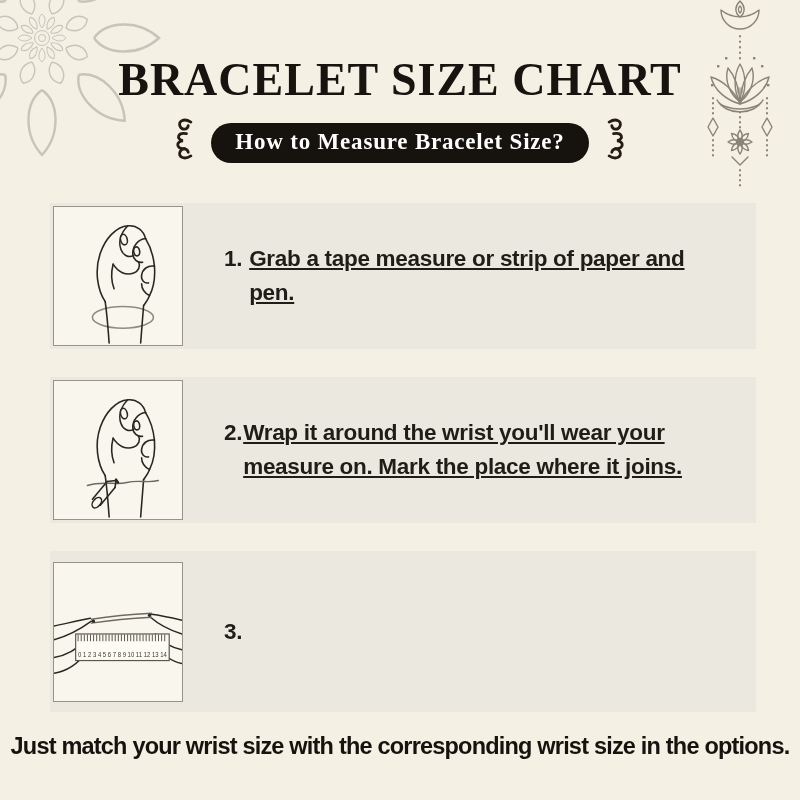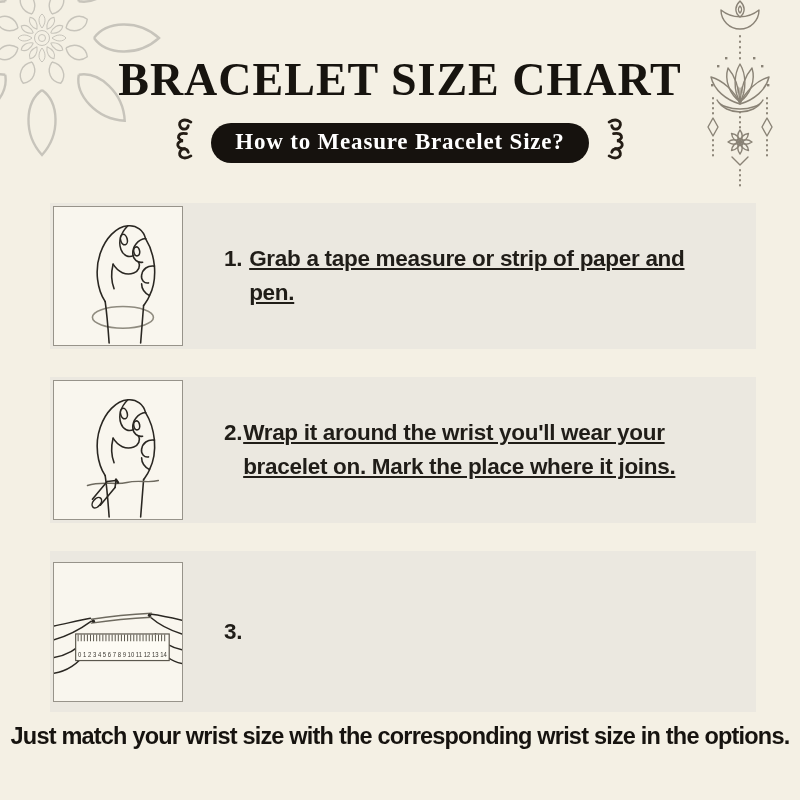--- a/index.html
+++ b/index.html
@@ -57,21 +57,21 @@
     padding-left:38px;
     font-size:22.5px; font-weight:700; line-height:1.5;
     letter-spacing:-0.3px; color:#201d18;
   }
   .step-num { margin-right:7px; white-space:nowrap; }
   .step.no-numgap .step-num { margin-right:1px; }
   .step-lines { white-space:pre;text-decoration:underline; }
 
   
   .note {
-    margin-top:11px;
+    margin-top:21px;
     text-align:center;
     font-size:23.5px; font-weight:700; letter-spacing:-0.8px;
     color:#16130f; white-space:nowrap;
   }
 
   svg text { font-family:"Liberation Sans", sans-serif; }
 </style>
 </head>
 <body>
 
@@ -235,21 +235,21 @@
             <path d="M54,102 L39,120"></path>
             <path d="M62,108 L63,101 L54,102"></path>
             <ellipse cx="43.5" cy="123.5" rx="6" ry="3.8" transform="rotate(-51 43.5 123.5)"></ellipse>
             <path d="M63,100 l2,3" stroke-width="2.4"></path>
           </g>
         </svg>
       </div>
       <div class="step-text">
         <span class="step-num">2.</span>
         <div class="step-lines">Wrap it around the wrist you'll wear your
-bracelet on. Mark the place where it joins.</div>
+measure on. Mark the place where it joins.</div>
       </div>
     </section>
 
     <section class="step tall">
       <div class="illus">
         <svg viewBox="0 0 130 140">
           <g fill="none" stroke="#2a2722" stroke-width="1.5" stroke-linecap="round">
             <path d="M0,64 C14,61 26,58 37,56"></path>
             <path d="M0,78 C14,74 27,67 38,59"></path>
             <path d="M0,96 C12,94 23,88 31,79"></path>

